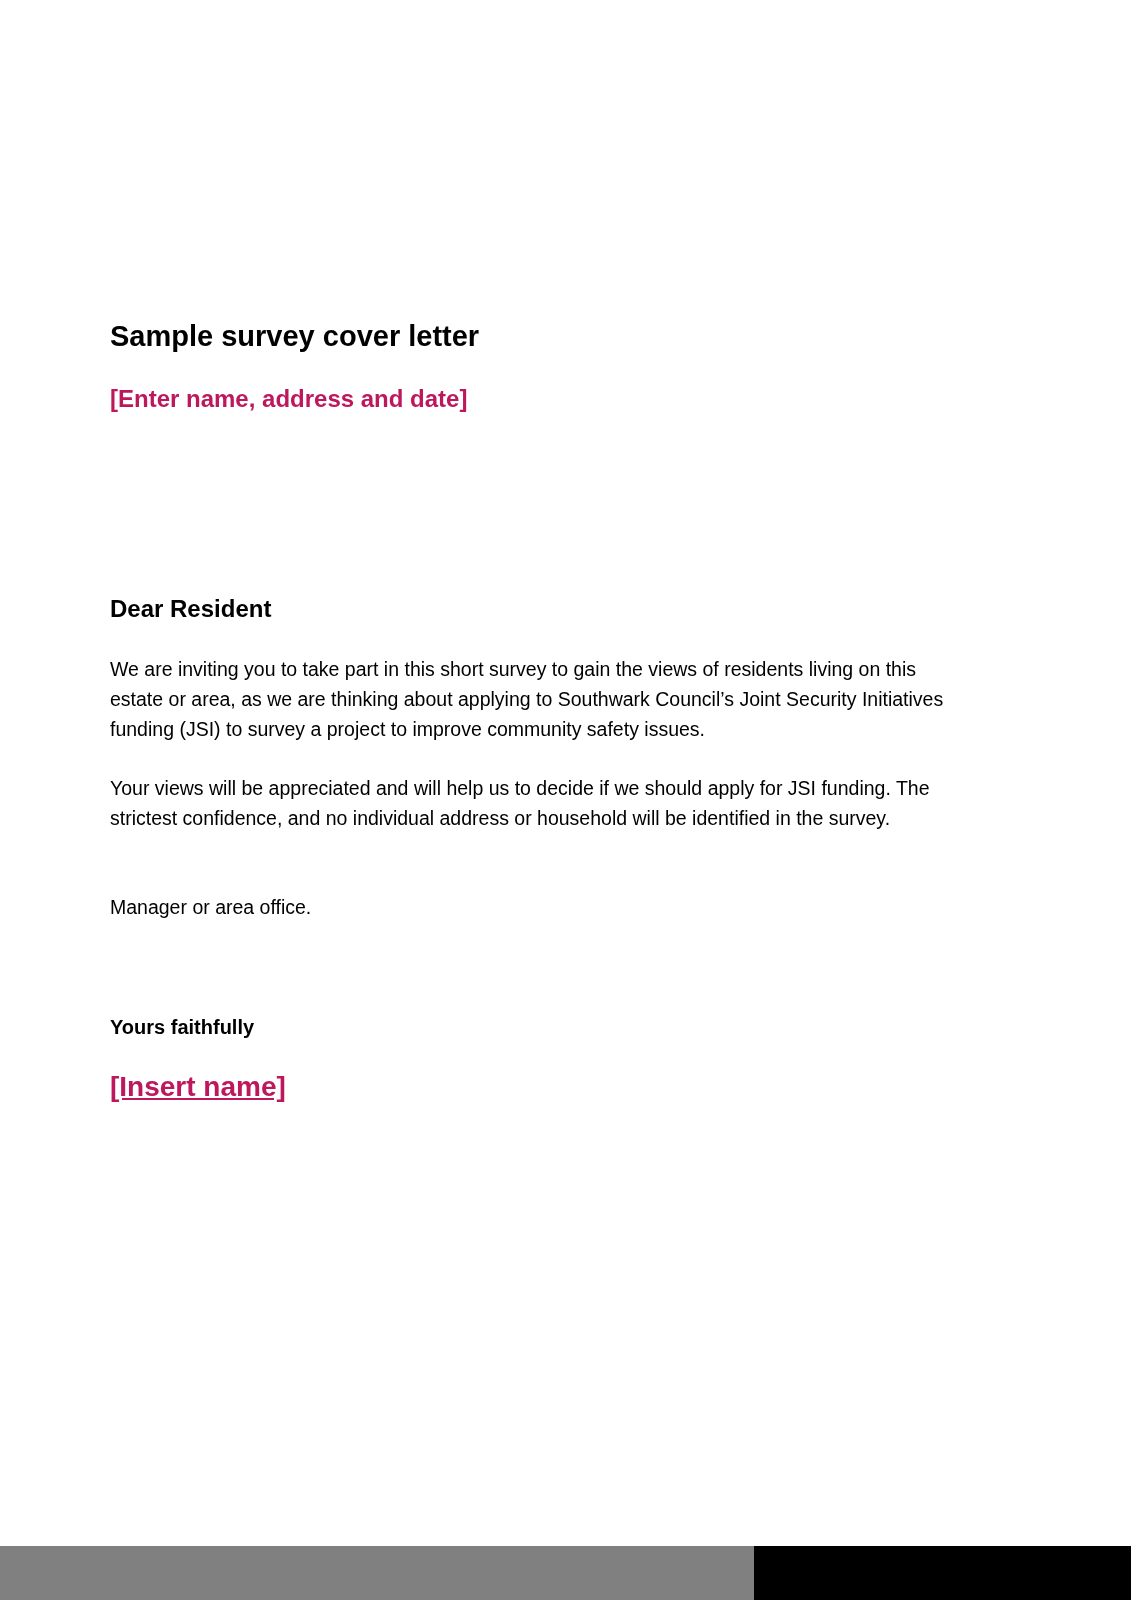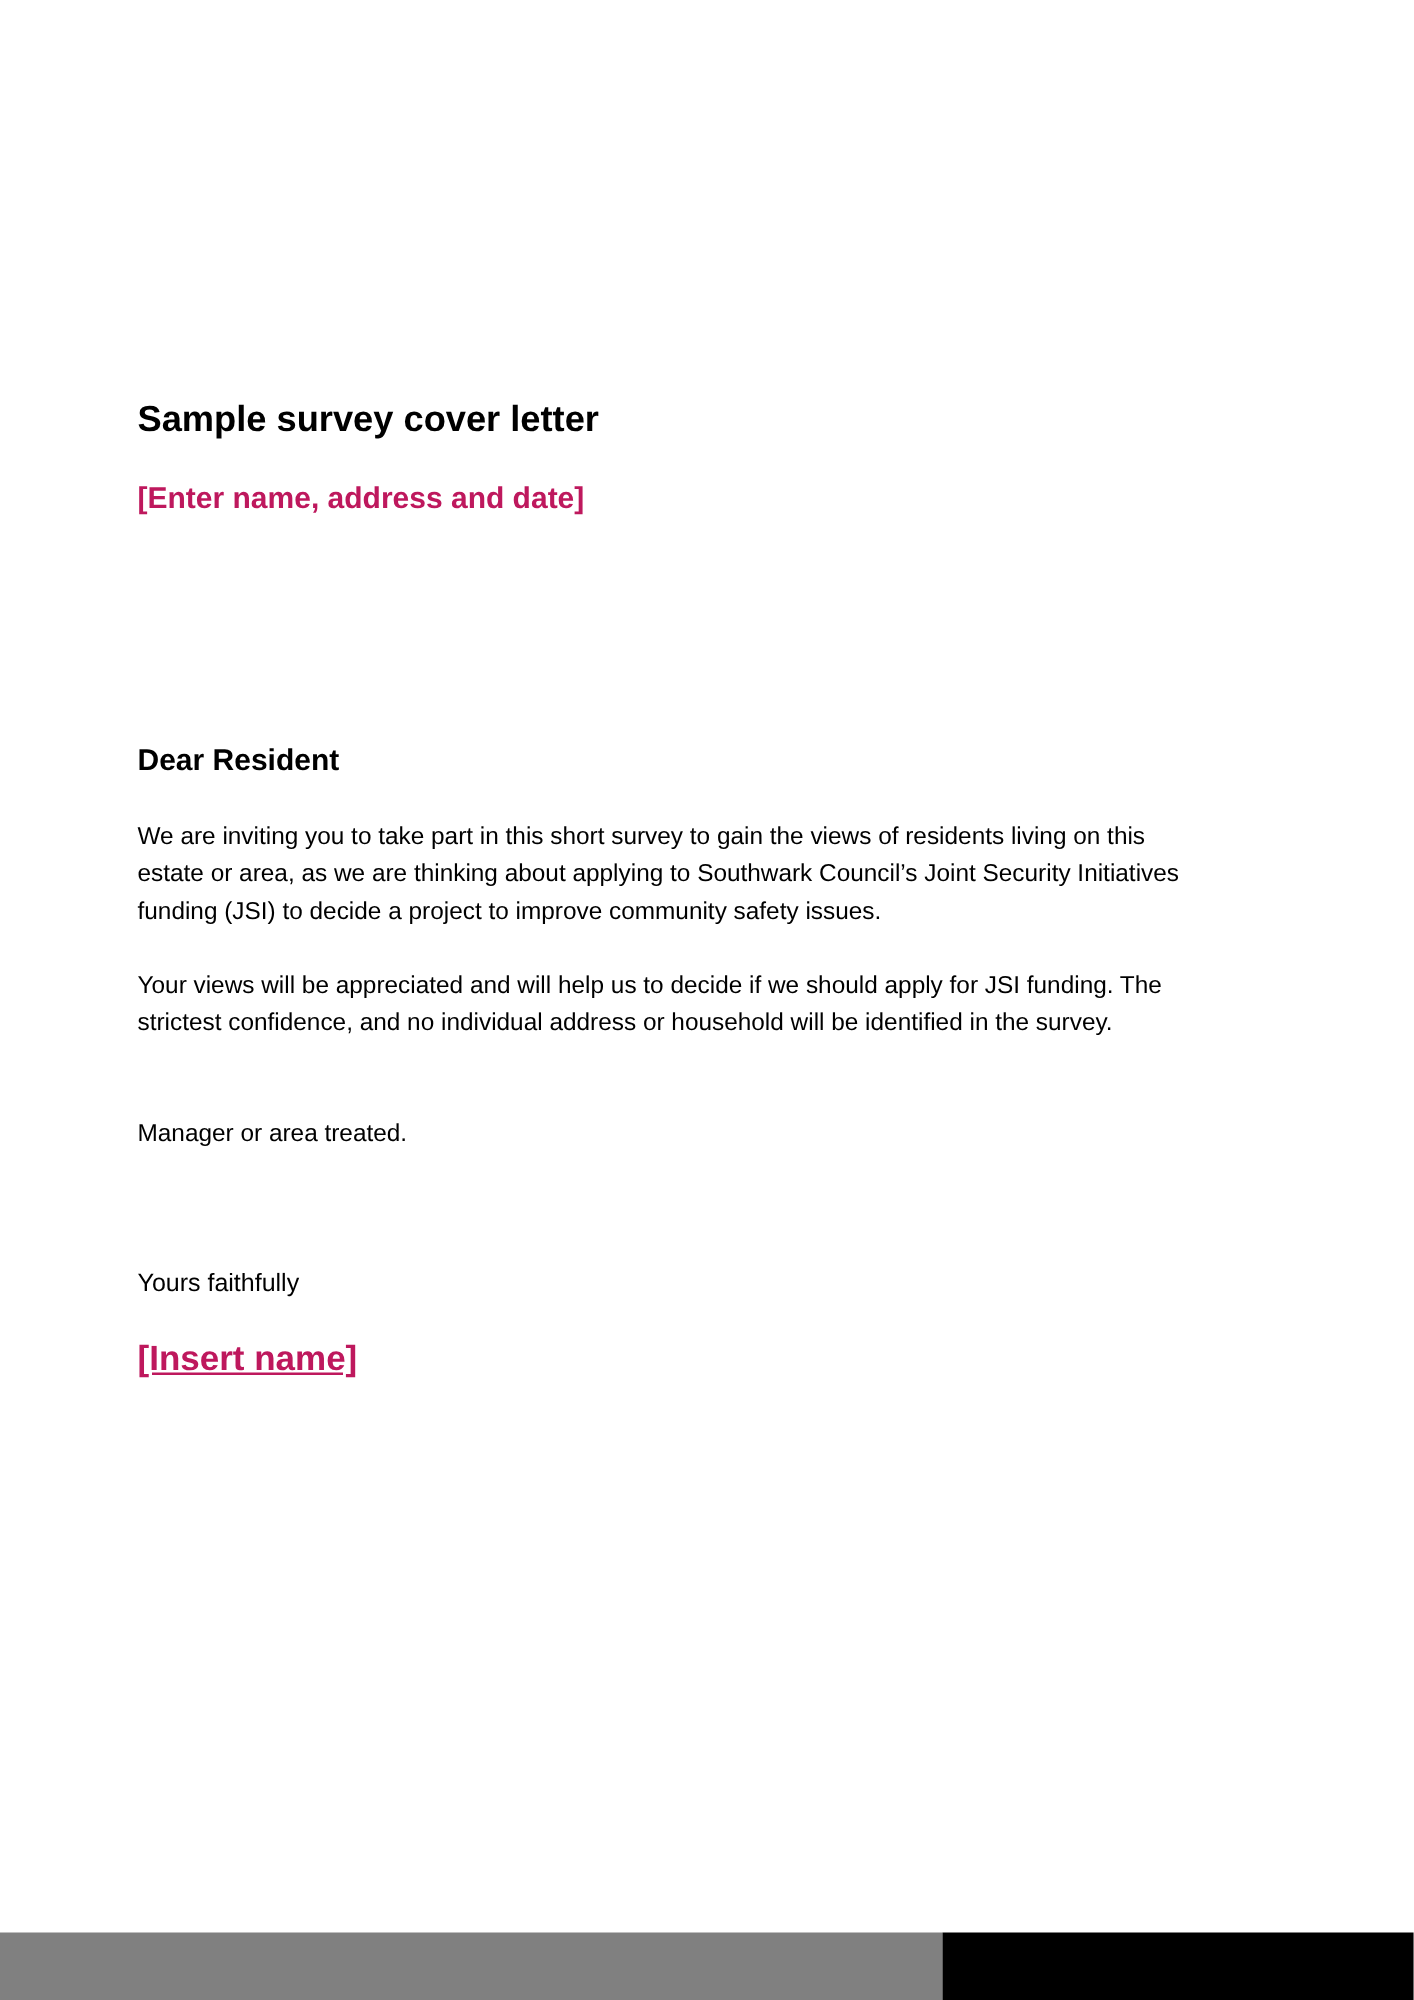--- a/index.html
+++ b/index.html
@@ -12,47 +12,47 @@
   .abs { position: absolute; left: 110px; }
   .title { top: 316px; font-size: 29px; font-weight: bold; line-height: 40px; margin: 0; white-space: nowrap; }
   .placeholder { color: #be185d; font-weight: bold; font-size: 24px; line-height: 32px; white-space: nowrap; }
   .ph-address { top: 383px; }
   .salutation { top: 597px; font-size: 24px; font-weight: bold; line-height: 24px; white-space: nowrap; }
   .para { font-size: 19.5px; line-height: 30px; width: 920px; margin: 0; }
   .p1 { top: 654px; }
   .p2 { top: 773px; }
   .p3 { top: 892px; }
   .line { display: block; white-space: nowrap; }
-  .signoff { top: 1015px; font-size: 20px; font-weight: normal; line-height: 24px; white-space: nowrap; }
+  .signoff { top: 1015px; font-size: 20px; font-weight: bold; line-height: 24px; white-space: nowrap; }
   .ph-name { top: 1071px; font-size: 28px; text-decoration: underline; }
   .footer-gray { position: absolute; left: 0; top: 1546px; width: 754px; height: 54px; background: #808080; }
   .footer-black { position: absolute; left: 754px; top: 1546px; width: 377px; height: 54px; background: #000000; }
 </style>
 </head>
 <body>
 
 <h1 class="abs title">Sample survey cover letter</h1>
 
 <div class="abs placeholder ph-address">[Enter name, address and date]</div>
 
 <div class="abs salutation">Dear Resident</div>
 
 <p class="abs para p1">
   <span class="line">We are inviting you to take part in this short survey to gain the views of residents living on this</span>
   <span class="line">estate or area, as we are thinking about applying to Southwark Council’s Joint Security Initiatives</span>
-  <span class="line">funding (JSI) to decide a project to improve community safety issues.</span>
+  <span class="line">funding (JSI) to survey a project to improve community safety issues.</span>
 </p>
 
 <p class="abs para p2">
   <span class="line">Your views will be appreciated and will help us to decide if we should apply for JSI funding. The</span>
   <span class="line">strictest confidence, and no individual address or household will be identified in the survey.</span>
 </p>
 
 <p class="abs para p3">
-  <span class="line">Manager or area treated.</span>
+  <span class="line">Manager or area office.</span>
 </p>
 
 <div class="abs signoff">Yours faithfully</div>
 
 <div class="abs placeholder ph-name">[Insert name]</div>
 
 <div class="footer-gray"></div>
 <div class="footer-black"></div>
 
 </body></html>

